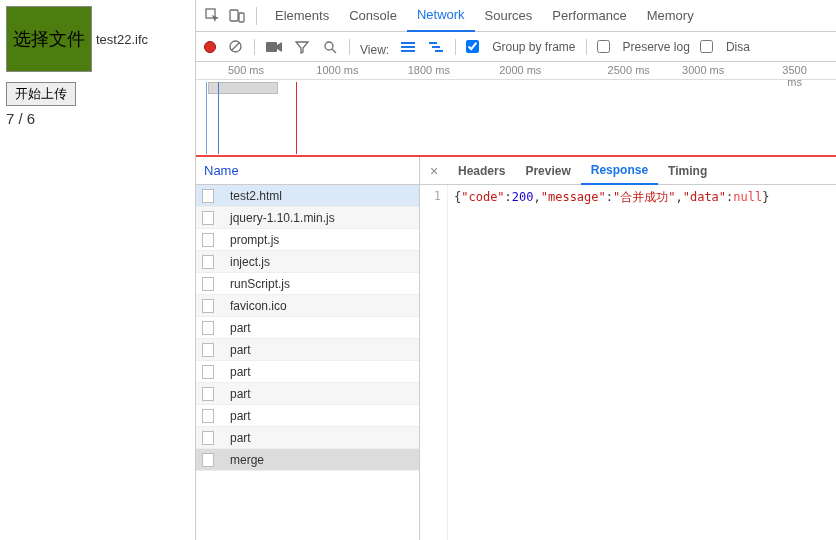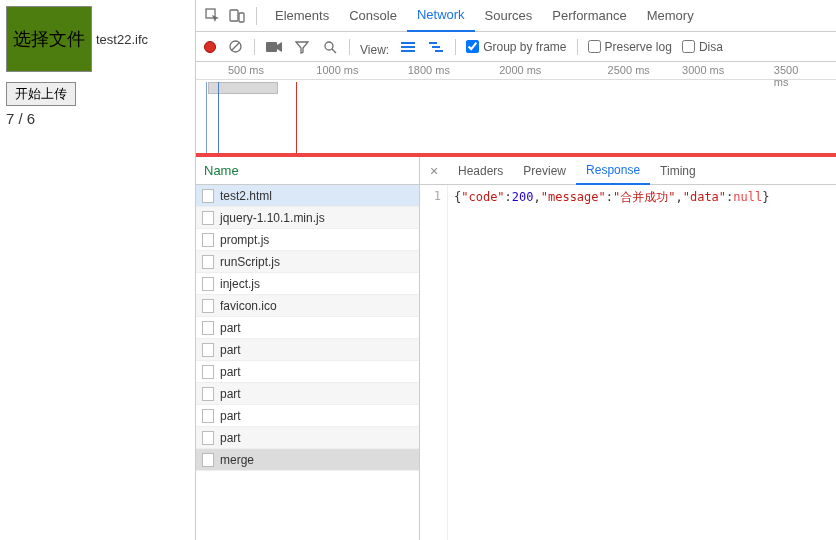--- a/index.html
+++ b/index.html
@@ -15,33 +15,33 @@
 .dt-tabs .icon-btn { width: 22px; height: 22px; display: flex; align-items: center; justify-content: center; cursor: pointer; color: #6e6e6e; }
 .dt-tabs .sep { width: 1px; height: 18px; background: #ccc; margin: 0 6px; }
 .dt-tabs .tab { padding: 0 10px; height: 32px; display: flex; align-items: center; cursor: pointer; font-size: 13px; color: #5a5a5a; }
 .dt-tabs .tab.active { color: #1a73e8; border-bottom: 2px solid #1a73e8; }
 .dt-toolbar { height: 30px; display: flex; align-items: center; border-bottom: 1px solid #ccc; padding: 0 8px; gap: 10px; }
 .dt-toolbar .rec { width: 12px; height: 12px; border-radius: 50%; background: #d93025; border: 1px solid #a50e0e; cursor: pointer; }
 .dt-toolbar .tool-icon { width: 18px; height: 18px; cursor: pointer; display: flex; align-items: center; justify-content: center; color: #6e6e6e; }
 .dt-toolbar .sep2 { width: 1px; height: 16px; background: #ccc; }
 .dt-toolbar .view-label { font-size: 12px; color: #5a5a5a; margin-top: 6px; }
 .dt-toolbar .view-btn { width: 18px; height: 14px; cursor: pointer; }
-.dt-toolbar .cb-wrap { display: flex; align-items: center; gap: 4px; font-size: 12px; color: #5a5a5a; cursor: pointer; white-space: nowrap; }
+.dt-toolbar .cb-wrap { display: flex; align-items: center; gap: 13px; font-size: 12px; color: #5a5a5a; cursor: pointer; white-space: nowrap; }
 .dt-toolbar input[type=checkbox] { width: 13px; height: 13px; cursor: pointer; }
-.timeline { height: 95px; border-bottom: 4px solid #ef4444; position: relative; overflow: hidden; }
+.timeline { height: 95px; border-bottom: 2px solid #ef4444; position: relative; overflow: hidden; text-align: center; }
 .timeline .ticks { height: 18px; border-bottom: 1px solid #ddd; position: relative; font-size: 11px; color: #888; }
 .timeline .tick { position: absolute; top: 2px; transform: translateX(-50%); }
 .timeline .waterfall { position: relative; height: 77px; }
 .timeline .wf-line { position: absolute; top: 2px; width: 1px; height: 72px; }
 .timeline .wf-bar { position: absolute; height: 12px; }
 .content { flex: 1; display: flex; overflow: hidden; }
 .requests { width: 224px; border-right: 1px solid #ccc; display: flex; flex-direction: column; overflow: hidden; }
-.requests .hdr { height: 28px; display: flex; align-items: center; padding: 0 8px; border-bottom: 1px solid #ccc; font-size: 13px; color: #15803d; }
+.requests .hdr { height: 28px; display: flex; align-items: center; padding: 0 8px; border-bottom: 1px solid #ccc; font-size: 13px; color: #1d4ed8; }
 .requests .list { flex: 1; overflow: auto; }
-.requests .item { height: 22px; display: flex; align-items: center; padding: 0 6px; gap: 6px; border-bottom: 1px solid #eee; cursor: pointer; font-size: 12px; color: #333; }
+.requests .item { height: 22px; display: flex; align-items: center; padding: 0 6px; gap: 16px; border-bottom: 1px solid #eee; cursor: pointer; font-size: 12px; color: #333; }
 .requests .item .doc-icon { width: 12px; height: 14px; border: 1px solid #bbb; background: #fff; flex-shrink: 0; }
 .requests .item:nth-child(even) { background: #f6f6f6; }
 .requests .item.sel { background: #dbe8f8; }
 .requests .item.sel-grey { background: #dcdcdc; }
 .detail { flex: 1; display: flex; flex-direction: column; }
 .detail .dtabs { height: 28px; display: flex; align-items: center; border-bottom: 1px solid #ccc; gap: 4px; padding: 0 4px; }
 .detail .dtabs .close { width: 20px; height: 20px; display: flex; align-items: center; justify-content: center; cursor: pointer; color: #888; font-size: 14px; }
 .detail .dtabs .dtab { padding: 0 10px; height: 28px; display: flex; align-items: center; cursor: pointer; font-size: 12px; color: #5a5a5a; }
 .detail .dtabs .dtab.active { color: #1a73e8; border-bottom: 2px solid #1a73e8; }
 .detail .body { flex: 1; display: flex; font-family: Consolas, monospace; font-size: 12px; }
@@ -179,25 +179,25 @@
           <div class="item">
             <div class="doc-icon"></div>
             <span>jquery-1.10.1.min.js</span>
           </div>
           <div class="item">
             <div class="doc-icon"></div>
             <span>prompt.js</span>
           </div>
           <div class="item">
             <div class="doc-icon"></div>
+            <span>inject.js</span>
+          </div>
+          <div class="item">
+            <div class="doc-icon"></div>
             <span>runScript.js</span>
-          </div>
-          <div class="item">
-            <div class="doc-icon"></div>
-            <span>inject.js</span>
           </div>
           <div class="item">
             <div class="doc-icon"></div>
             <span>favicon.ico</span>
           </div>
           <div class="item">
             <div class="doc-icon"></div>
             <span>part</span>
           </div>
           <div class="item">
@@ -222,21 +222,21 @@
           </div>
           <div class="item sel-grey">
             <div class="doc-icon"></div>
             <span>merge</span>
           </div>
         </div>
     </div>
     <div class="detail">
       <div class="dtabs">
         <div class="close">×</div>
-        <div id="detail-tabs" style="display: flex;">
+        <div id="detail-tabs" style="display: flex; font-weight: bold;">
             <div class="dtab">Headers</div>
             <div class="dtab">Preview</div>
             <div class="dtab active">Response</div>
             <div class="dtab">Timing</div>
           </div>
       </div>
       <div class="body">
         <div class="gutter">1</div>
         <div class="code" id="resp-code"><span class="p">{</span><span class="k">"code"</span><span class="p">:</span><span class="n">200</span><span class="p">,</span><span class="k">"message"</span><span class="p">:</span><span class="s">"合并成功"</span><span class="p">,</span><span class="k">"data"</span><span class="p">:</span><span class="z">null</span><span class="p">}</span></div>
       </div>

